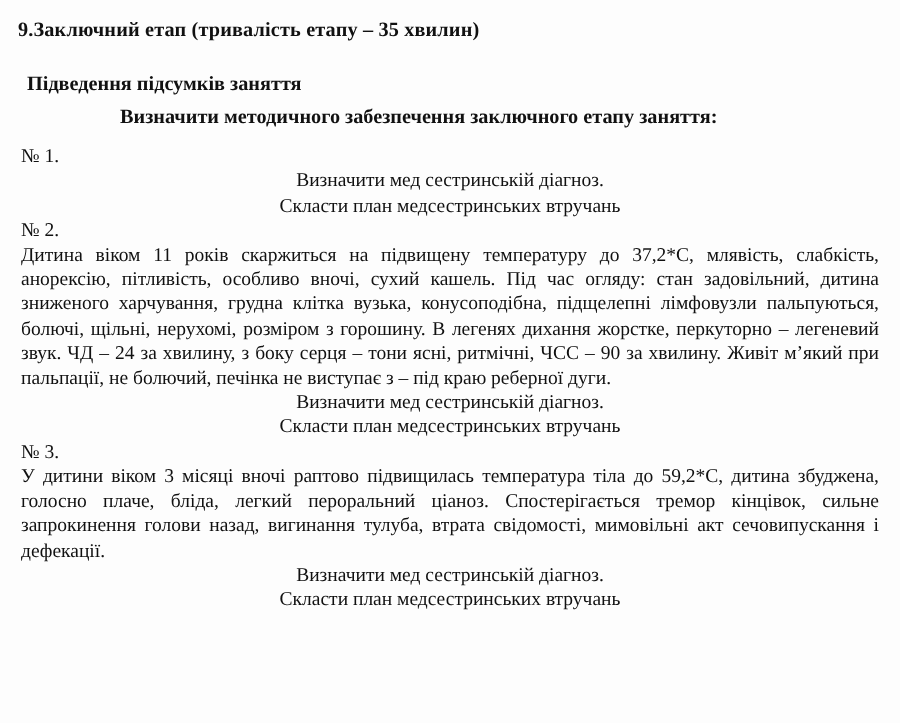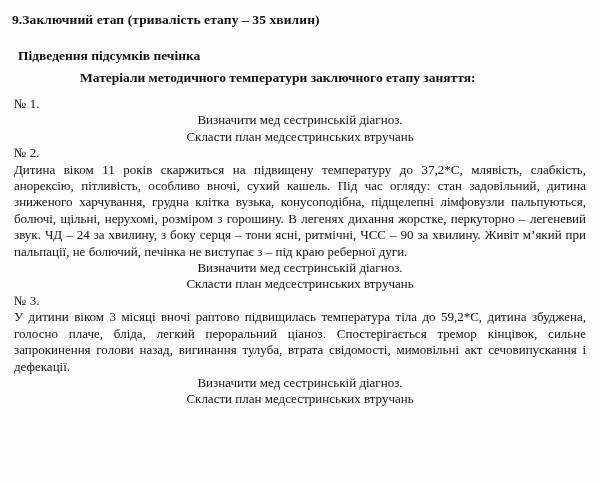--- a/index.html
+++ b/index.html
@@ -71,23 +71,23 @@
     text-align: center;
   }
 </style>
 </head>
 <body>
 
 <div class="page">
 
   <h1 class="doc-title">9.Заключний етап (тривалість етапу – 35 хвилин)</h1>
 
-  <h2 class="subhead-1">Підведення підсумків печінка</h2>
+  <h2 class="subhead-1">Підведення підсумків заняття</h2>
 
-  <h3 class="subhead-2">Матеріали методичного температури заключного етапу заняття:</h3>
+  <h3 class="subhead-2">Визначити методичного забезпечення заключного етапу заняття:</h3>
 
   <div class="body-block">
 
     <div>
       <p class="case-number first">№ 1.</p>
       <p class="task-line">Визначити мед сестринській діагноз.</p>
       <p class="task-line">Скласти план медсестринських втручань</p>
     </div>
 
     <div>

